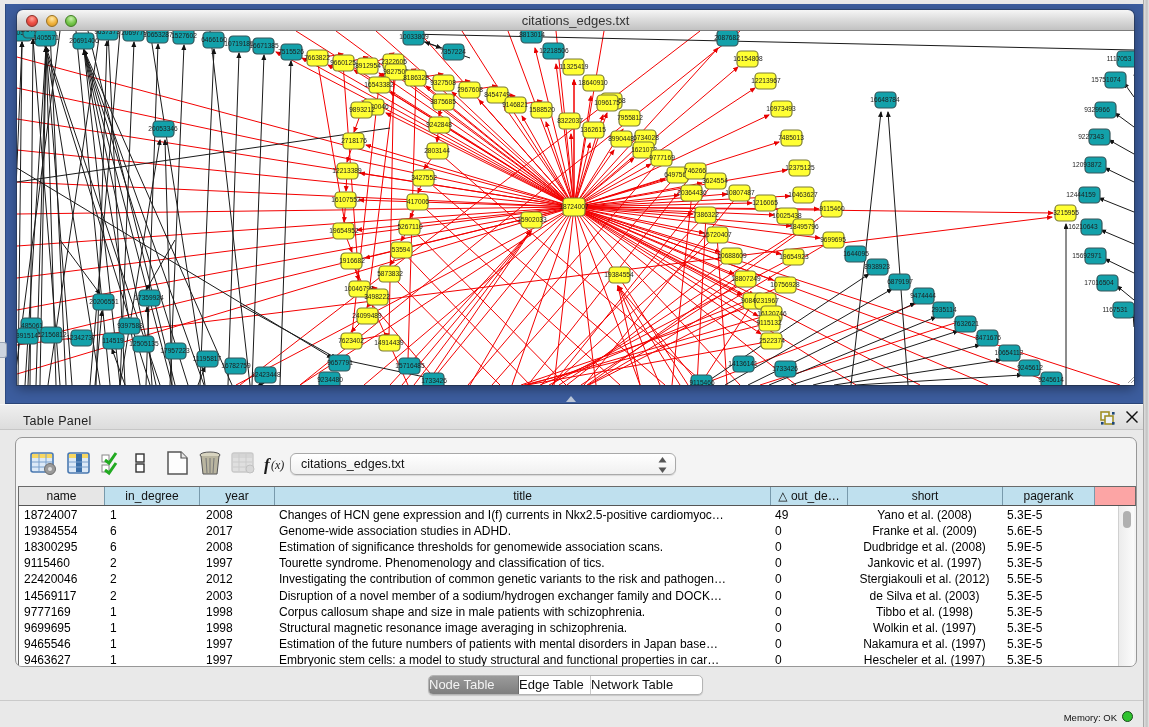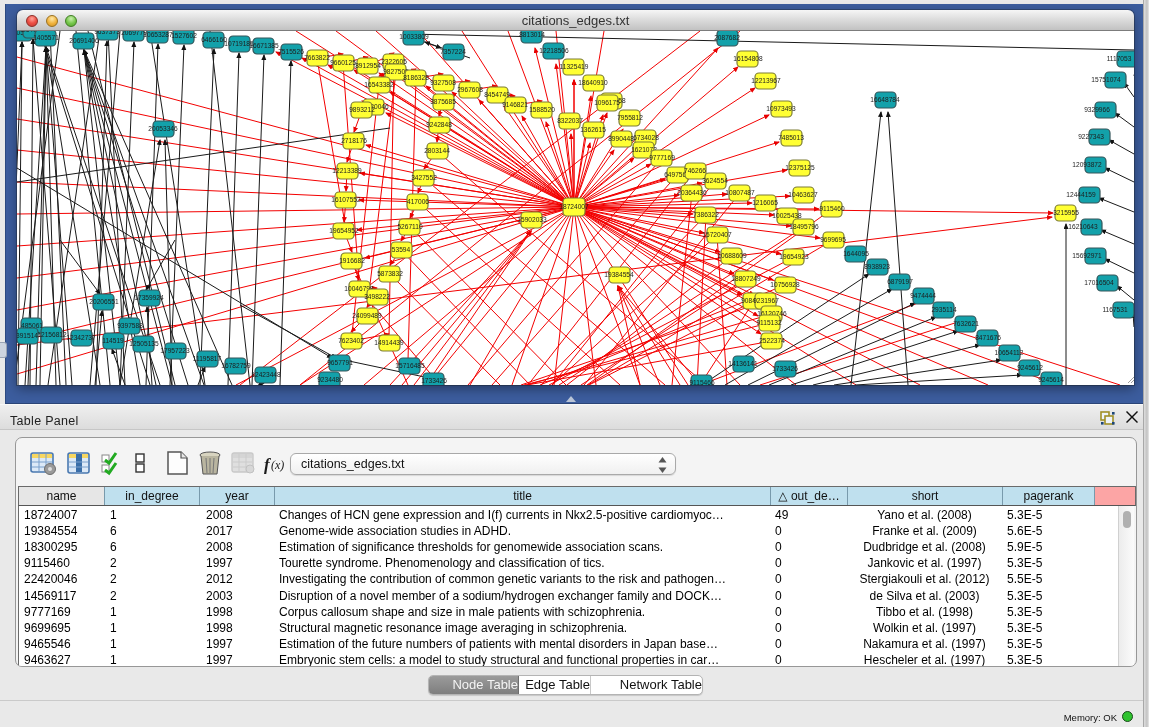--- a/index.html
+++ b/index.html
@@ -8,33 +8,33 @@
 #tbar{left:0;top:0;width:1117px;height:21px;border-radius:6px 6px 0 0;background:linear-gradient(#f6f6f6,#d8d8d8 55%,#c2c2c2);border-bottom:1px solid #7c7c7c}
 #title{width:100%;text-align:center;font-size:13px;color:#333;line-height:21px;font-weight:400}
 .tl{position:absolute;top:5px;width:12px;height:12px;border-radius:50%}
 #canvas{left:0;top:21px;width:1117px;height:354px;background:#fff;overflow:hidden}
 svg line.r{stroke:#f30000}
 svg line.k{stroke:#1a1a1a}
 svg rect.t{fill:#13a1aa;stroke:#35565a;stroke-width:1.2}
 svg rect.y{fill:#ffff33;stroke:#7c7c36;stroke-width:1.2}
 svg text.L{font-size:6.6px;fill:#1d1d1d;text-anchor:middle;font-family:"Liberation Sans",sans-serif}
 #tph{left:0;top:404px;width:1149px;height:26px;background:linear-gradient(#efefef,#dcdcdc);border-top:1px solid #f8f8f8;border-bottom:1px solid #c6c6c6}
-#tph span{position:absolute;left:10px;top:9px;font-size:12.5px;color:#222;letter-spacing:.3px}
+#tph span{position:absolute;left:23px;top:9px;font-size:12.5px;color:#222;letter-spacing:.3px}
 #tbl{left:15px;top:437px;width:1122px;height:230px;background:#f4f4f4;border:1px solid #979797;border-radius:7px;overflow:hidden}
 #thead{position:absolute;left:2px;top:48px;width:1118px;height:20px;background:#fca5a5;border:1px solid #6a6a6a;border-bottom:1px solid #555}
 .hc{position:absolute;top:0;height:18px;font-size:12px;color:#111;text-align:center;line-height:18px;border-right:1px solid #789aac;background:#bfe0ee}
 #tbody{position:absolute;left:2px;top:68px;width:1102px;height:160px;background:#fff;overflow:hidden;border-left:1px solid #6a6a6a}
 .row{position:absolute;left:0;width:1101px;height:16px;font-size:12px;color:#000;white-space:nowrap}
 .row span{position:absolute;top:2px}
 .c0{left:5px}.c1{left:91px}.c2{left:187px}.c3{left:260px}.c4{left:756px}
 .c5{left:828px;width:155px;text-align:center}.c6{left:988px}
 #sbar{position:absolute;right:2px;top:68px;width:16px;height:160px;background:linear-gradient(90deg,#ececec,#fbfbfb);border-left:1px solid #d0d0d0}
 #sthumb{position:absolute;left:4px;top:5px;width:8px;height:17px;border-radius:5px;background:#b0b0b0}
 #tabs{left:428px;top:675px;height:20px;display:flex;border:1px solid #b4b4b4;border-radius:5px;overflow:hidden;background:#fff;box-shadow:0 1px 1px rgba(0,0,0,.15)}
-.tab{font-size:13px;line-height:18px;color:#111;border-right:1px solid #c8c8c8;text-align:right}
+.tab{font-size:13px;line-height:18px;color:#111;border-right:1px solid #c8c8c8;text-align:left}
 .tab.sel{background:linear-gradient(#9b9b9b,#7e7e7e);color:#f4f4f4;border-right:1px solid #6e6e6e}
 #status{left:0;top:700px;width:1149px;height:15px;border-top:1px solid #cacaca}
 #mem{position:absolute;right:32px;top:11px;font-size:9.5px;color:#111}
 #dot{position:absolute;right:16px;top:10px;width:11px;height:11px;border-radius:50%;background:#2fc32f;border:1.5px solid #1a4a1a}
 #redge{left:1143px;top:0;width:6px;height:727px;background:linear-gradient(90deg,#dedede,#c2c2c2 60%,#e9e9e9);border-left:1px solid #a8a8a8}
 </style></head><body>
 <div id="mdi" class="abs"></div>
 <div id="win" class="abs">
  <div id="tbar" class="abs">
       <div id="title">citations_edges.txt</div>

